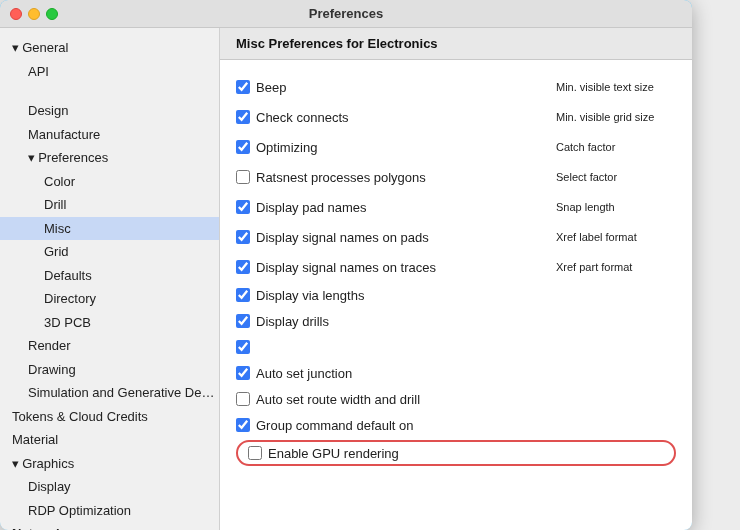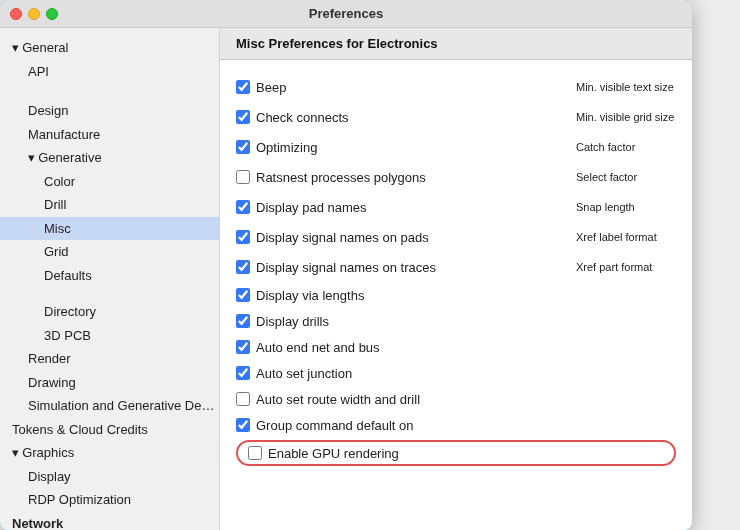--- a/index.html
+++ b/index.html
@@ -98,21 +98,20 @@
       flex: 1;
       overflow-y: auto;
       padding: 12px 16px;
       background: #fff;
     }
     .settings-row {
       display: flex;
       align-items: center;
       padding: 4px 0;
       min-height: 26px;
-      gap: 20px;
     }
     .settings-row .left-col {
       flex: 0 0 320px;
       display: flex;
       align-items: center;
       gap: 6px;
     }
     .settings-row .right-col {
       display: flex;
       align-items: center;
@@ -162,32 +161,33 @@
       <div class="traffic-light tl-maximize"></div>
     </div>
     <span class="titlebar-title">Preferences</span>
   </div>
   <div class="content">
     <div class="sidebar">
     <div class="sidebar-item level0" style="padding-top: 2px; padding-bottom: 2px; line-height: 1.5;"><span>▾ General</span></div>
         <div class="sidebar-item level1" style="padding-top: 2px; padding-bottom: 2px; line-height: 1.5;"><span>API</span></div>
         <div class="sidebar-item level1" style="padding-top: 2px; padding-bottom: 2px; line-height: 1.5; margin-top: 16px;"><span>Design</span></div>
         <div class="sidebar-item level1" style="padding-top: 2px; padding-bottom: 2px; line-height: 1.5;"><span>Manufacture</span></div>
-        <div class="sidebar-item level1" style="padding-top: 2px; padding-bottom: 2px; line-height: 1.5;"><span>▾ Generative</span></div>
+        <div class="sidebar-item level1" style="padding-top: 2px; padding-bottom: 2px; line-height: 1.5;"><span>▾ Preferences</span></div>
         <div class="sidebar-item level2" style="padding-top: 2px; padding-bottom: 2px; line-height: 1.5;"><span>Color</span></div>
         <div class="sidebar-item level2" style="padding-top: 2px; padding-bottom: 2px; line-height: 1.5;"><span>Drill</span></div>
         <div class="sidebar-item level2 selected" style="padding-top: 2px; padding-bottom: 2px; line-height: 1.5;"><span>Misc</span></div>
         <div class="sidebar-item level2" style="padding-top: 2px; padding-bottom: 2px; line-height: 1.5;"><span>Grid</span></div>
         <div class="sidebar-item level2" style="padding-top: 2px; padding-bottom: 2px; line-height: 1.5;"><span>Defaults</span></div>
-        <div class="sidebar-item level2" style="padding-top: 2px; padding-bottom: 2px; line-height: 1.5; margin-top: 13px;"><span>Directory</span></div>
+        <div class="sidebar-item level2" style="padding-top: 2px; padding-bottom: 2px; line-height: 1.5;"><span>Directory</span></div>
         <div class="sidebar-item level2" style="padding-top: 2px; padding-bottom: 2px; line-height: 1.5;"><span>3D PCB</span></div>
         <div class="sidebar-item level1" style="padding-top: 2px; padding-bottom: 2px; line-height: 1.5;"><span>Render</span></div>
         <div class="sidebar-item level1" style="padding-top: 2px; padding-bottom: 2px; line-height: 1.5;"><span>Drawing</span></div>
         <div class="sidebar-item level1" style="padding-top: 2px; padding-bottom: 2px; line-height: 1.5;"><span>Simulation and Generative Desi...</span></div>
         <div class="sidebar-item level0" style="padding-top: 2px; padding-bottom: 2px; line-height: 1.5;"><span>Tokens &amp; Cloud Credits</span></div>
+        <div class="sidebar-item level0" style="padding-top: 2px; padding-bottom: 2px; line-height: 1.5;"><span>Material</span></div>
         <div class="sidebar-item level0" style="padding-top: 2px; padding-bottom: 2px; line-height: 1.5;"><span>▾ Graphics</span></div>
         <div class="sidebar-item level1" style="padding-top: 2px; padding-bottom: 2px; line-height: 1.5;"><span>Display</span></div>
         <div class="sidebar-item level1" style="padding-top: 2px; padding-bottom: 2px; line-height: 1.5;"><span>RDP Optimization</span></div>
         <div class="sidebar-item level0" style="padding-top: 2px; padding-bottom: 2px; line-height: 1.5; font-weight: bold;"><span>Network</span></div>
         <div class="sidebar-item level0" style="padding-top: 2px; padding-bottom: 2px; line-height: 1.5;"></div>
       </div>
     <div class="main-panel">
       <div class="panel-header">Misc Preferences for Electronics</div>
       <div class="panel-body">
       <div class="settings-row">
@@ -268,21 +268,20 @@
           </div>
           <div class="settings-row">
             <div class="left-col">
               <input type="checkbox" checked="" style="">
               <span class="field-label">Display drills</span>
             </div>
           </div>
           <div class="settings-row">
             <div class="left-col">
               <input type="checkbox" checked="" style="">
-              <span class="field-label">Auto end net and bus</span>
             </div>
           </div>
           <div class="settings-row">
             <div class="left-col">
               <input type="checkbox" checked="" style="">
               <span class="field-label">Auto set junction</span>
             </div>
           </div>
           <div class="settings-row">
             <div class="left-col">

